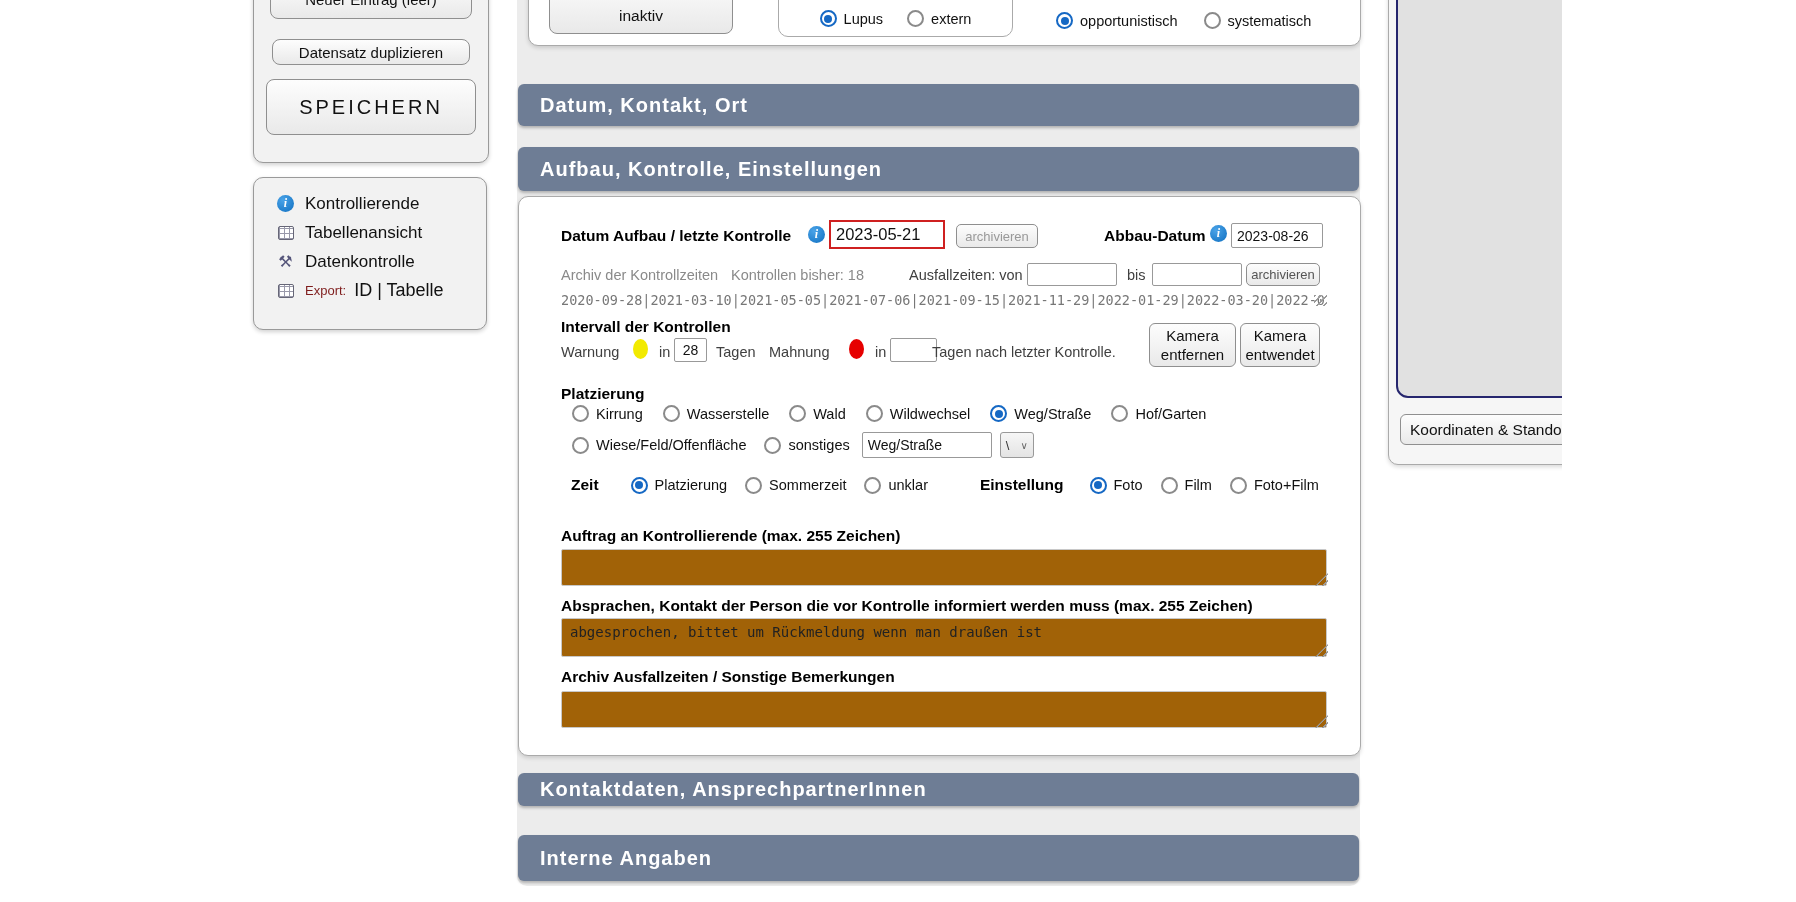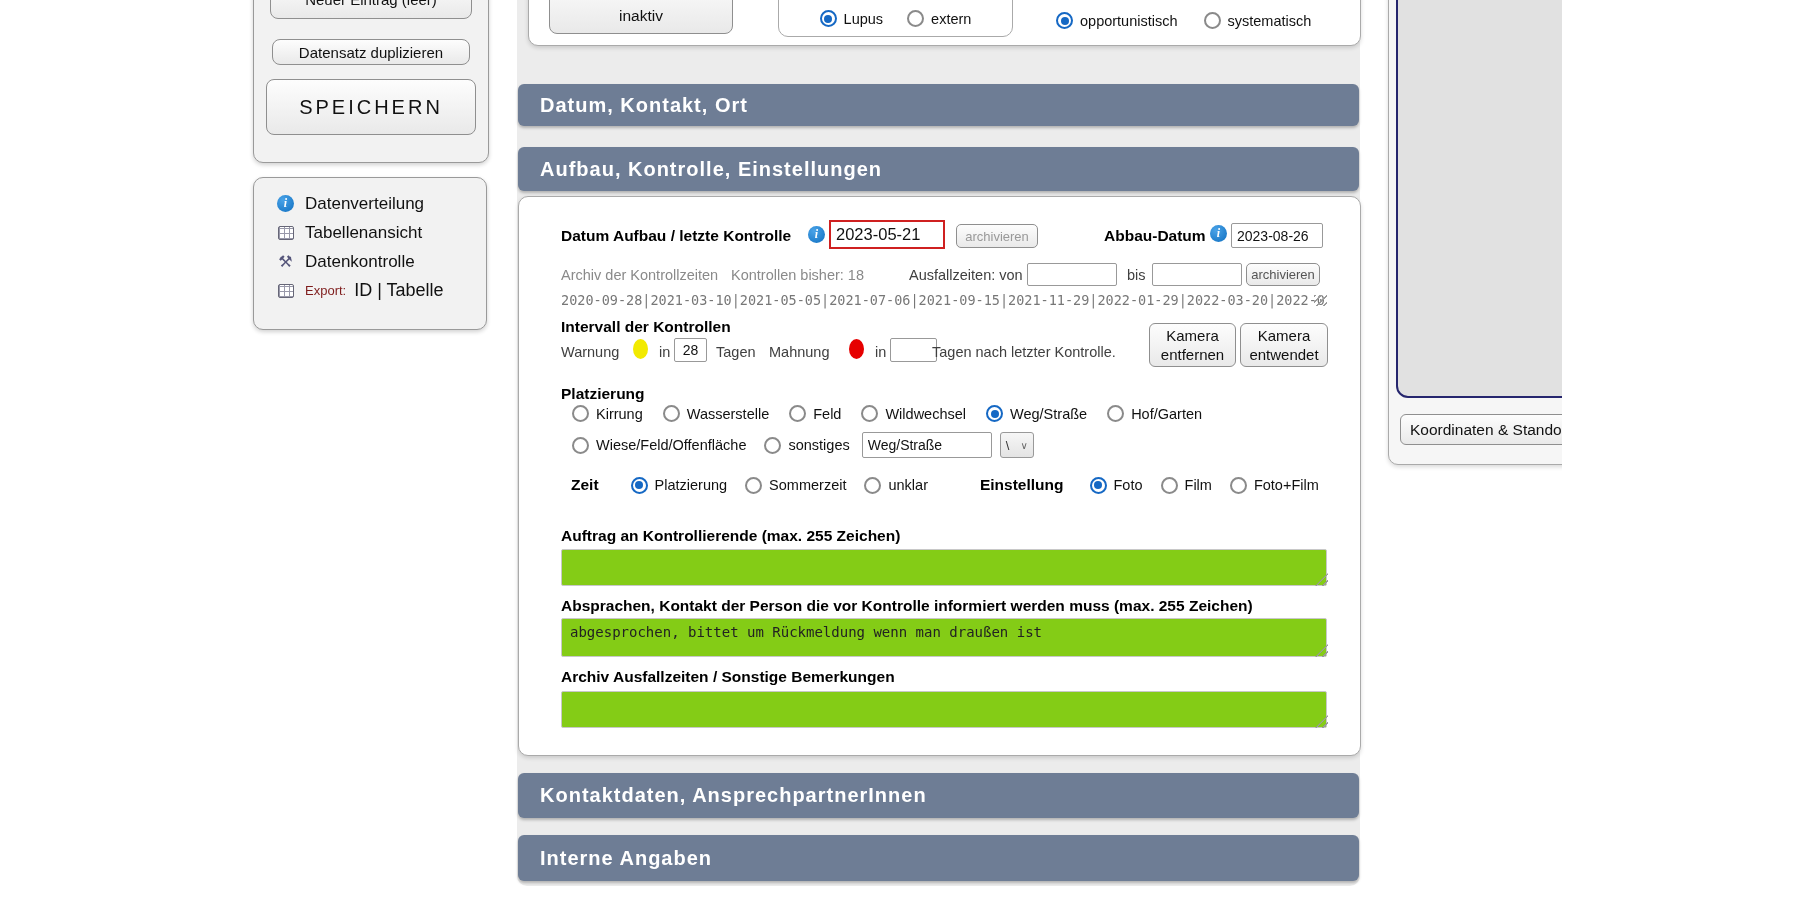--- a/index.html
+++ b/index.html
@@ -25,21 +25,21 @@
   
   .sec-header{background:#6e7d95;border-radius:6px;color:#ffffff;font-size:20px;font-weight:600;
               letter-spacing:1px;display:flex;align-items:center;padding-left:22px;box-sizing:border-box;
               box-shadow:0 2px 3px rgba(0,0,0,.25);}
 
   
   .inp{background:#fff;border:1px solid #999;box-sizing:border-box;font-family:"Liberation Sans",sans-serif;
        font-size:14px;color:#111;padding:0 5px;border-radius:2px;}
   .inp.center{text-align:center;}
   .inp.red{border:2px solid #cf2020;font-size:16.5px;border-radius:0;}
-  textarea.ta{background:#84cc16;border:1px solid #c8c8c8;box-sizing:border-box;resize:none;
+  textarea.ta{background:#a16207;border:1px solid #c8c8c8;box-sizing:border-box;resize:none;
        font-family:"DejaVu Sans Mono",monospace;font-size:14px;color:#222;padding:5px 8px;border-radius:2px;}
   .grip{width:13px;height:13px;clip-path:polygon(100% 0,100% 100%,0 100%);
         background:repeating-linear-gradient(135deg,#9a9a9a 0 1.5px,transparent 1.5px 4.5px);}
   .grip.nc{clip-path:none;height:11px;}
 
   
   .ropt{display:inline-flex;align-items:center;gap:7px;white-space:nowrap;}
   .radio{width:13px;height:13px;border-radius:50%;border:2px solid #8a8a8a;background:#fff;display:inline-block;box-sizing:content-box;flex:none;}
   .radio.sel{border-color:#1568c4;position:relative;}
   .radio.sel::after{content:"";position:absolute;left:2.5px;top:2.5px;width:8px;height:8px;border-radius:50%;background:#1568c4;}
@@ -87,21 +87,21 @@
     <button class="btn abs" style="left:16px;top:18px;width:202px;height:40px;">Neuer Eintrag (leer)</button>
     <button class="btn abs" style="left:18px;top:78px;width:198px;height:26px;">Datensatz duplizieren</button>
     <button class="btn abs" style="left:12px;top:118px;width:210px;height:56px;font-size:20px;letter-spacing:3px;">SPEICHERN</button>
   </div>
 
   <div class="abs panel" style="left:253px;top:177px;width:234px;height:153px;padding:11px 0 0 22px;box-sizing:border-box;">
     <div class="mrow">
       <span class="micon">
           <span class="info-i">i</span>
         </span>
-      <span class="mlabel">Datenverteilung</span>
+      <span class="mlabel">Kontrollierende</span>
     </div>
     <div class="mrow">
       <span class="micon">
           <span class="icon-table"></span>
         </span>
       <span class="mlabel">Tabellenansicht</span>
     </div>
     <div class="mrow">
       <span class="micon">
           <span class="icon-tools">⚒</span>
@@ -170,35 +170,35 @@
     <span class="abs dot" style="left:114px;top:142px;width:15px;height:20px;background:#f2ea00;"></span>
     <span class="abs ntext" style="left:140px;top:147px;">in</span>
     <input class="abs inp center" style="left: 155px; top: 141px; width: 33px; height: 24px;" value="28">
     <span class="abs ntext" style="left:197px;top:147px;">Tagen</span>
     <span class="abs ntext" style="left:250px;top:147px;">Mahnung</span>
     <span class="abs dot" style="left:330px;top:142px;width:15px;height:20px;background:#e60000;"></span>
     <span class="abs ntext" style="left:356px;top:147px;">in</span>
     <input class="abs inp center" style="left: 371px; top: 141px; width: 33px; height: 24px; padding-left: 40px;" value="42">
     <span class="abs ntext" style="left:413px;top:147px;">Tagen nach letzter Kontrolle.</span>
     <button class="btn two-line-btn abs" style="left:630px;top:126px;width:87px;height:44px;">Kamera entfernen</button>
-    <button class="btn two-line-btn abs" style="left:721px;top:126px;width:88px;height:44px;">Kamera entwendet</button>
+    <button class="btn two-line-btn abs" style="left:721px;top:126px;width:80px;height:44px;">Kamera entwendet</button>
 
     <span class="abs blabel" style="left:42px;top:188px;">Platzierung</span>
     <div class="abs flexrow" style="left:53px;top:208px;gap:20px;">
       <span class="ropt">
           <span class="radio"></span>
           <span class="rlabel">Kirrung</span>
         </span>
       <span class="ropt">
           <span class="radio"></span>
           <span class="rlabel">Wasserstelle</span>
         </span>
       <span class="ropt">
           <span class="radio"></span>
-          <span class="rlabel">Feld</span>
+          <span class="rlabel">Wald</span>
         </span>
       <span class="ropt">
           <span class="radio"></span>
           <span class="rlabel">Wildwechsel</span>
         </span>
       <span class="ropt">
           <span class="radio sel"></span>
           <span class="rlabel">Weg/Straße</span>
         </span>
       <span class="ropt">
@@ -257,21 +257,21 @@
 
     <span class="abs blabel" style="left:42px;top:400px;">Absprachen, Kontakt der Person die vor Kontrolle informiert werden muss (max. 255 Zeichen)</span>
     <textarea class="abs ta" style="left: 42px; top: 421px; width: 766px; height: 39px;">abgesprochen, bittet um Rückmeldung wenn man draußen ist</textarea>
     <span class="abs grip" style="left:796px;top:447px;"></span>
 
     <span class="abs blabel" style="left:42px;top:471px;">Archiv Ausfallzeiten / Sonstige Bemerkungen</span>
     <textarea class="abs ta" style="left: 42px; top: 494px; width: 766px; height: 37px;"></textarea>
     <span class="abs grip" style="left:796px;top:518px;"></span>
   </div>
 
-  <div class="abs sec-header" style="left:518px;top:773px;width:841px;height:45px;">Kontaktdaten, AnsprechpartnerInnen</div>
+  <div class="abs sec-header" style="left:518px;top:773px;width:841px;height:33px;">Kontaktdaten, AnsprechpartnerInnen</div>
   <div class="abs sec-header" style="left:518px;top:835px;width:841px;height:46px;">Interne Angaben</div>
 
   <div class="abs wpanel" style="left:1388px;top:-40px;width:272px;height:503px;background:#f6f6f6;">
     <div class="abs" style="left:7px;top:0px;width:300px;height:437px;background:#e1e1e1;border:2px solid #26266e;border-radius:0 0 0 12px;box-sizing:border-box;"></div>
     <button class="btn abs" style="left:11px;top:453px;width:258px;height:31px;justify-content:flex-start;padding-left:9px;font-size:15.5px;border-radius:6px;">Koordinaten &amp; Standort</button>
   </div>
 
 </div>
 
 </body></html>

